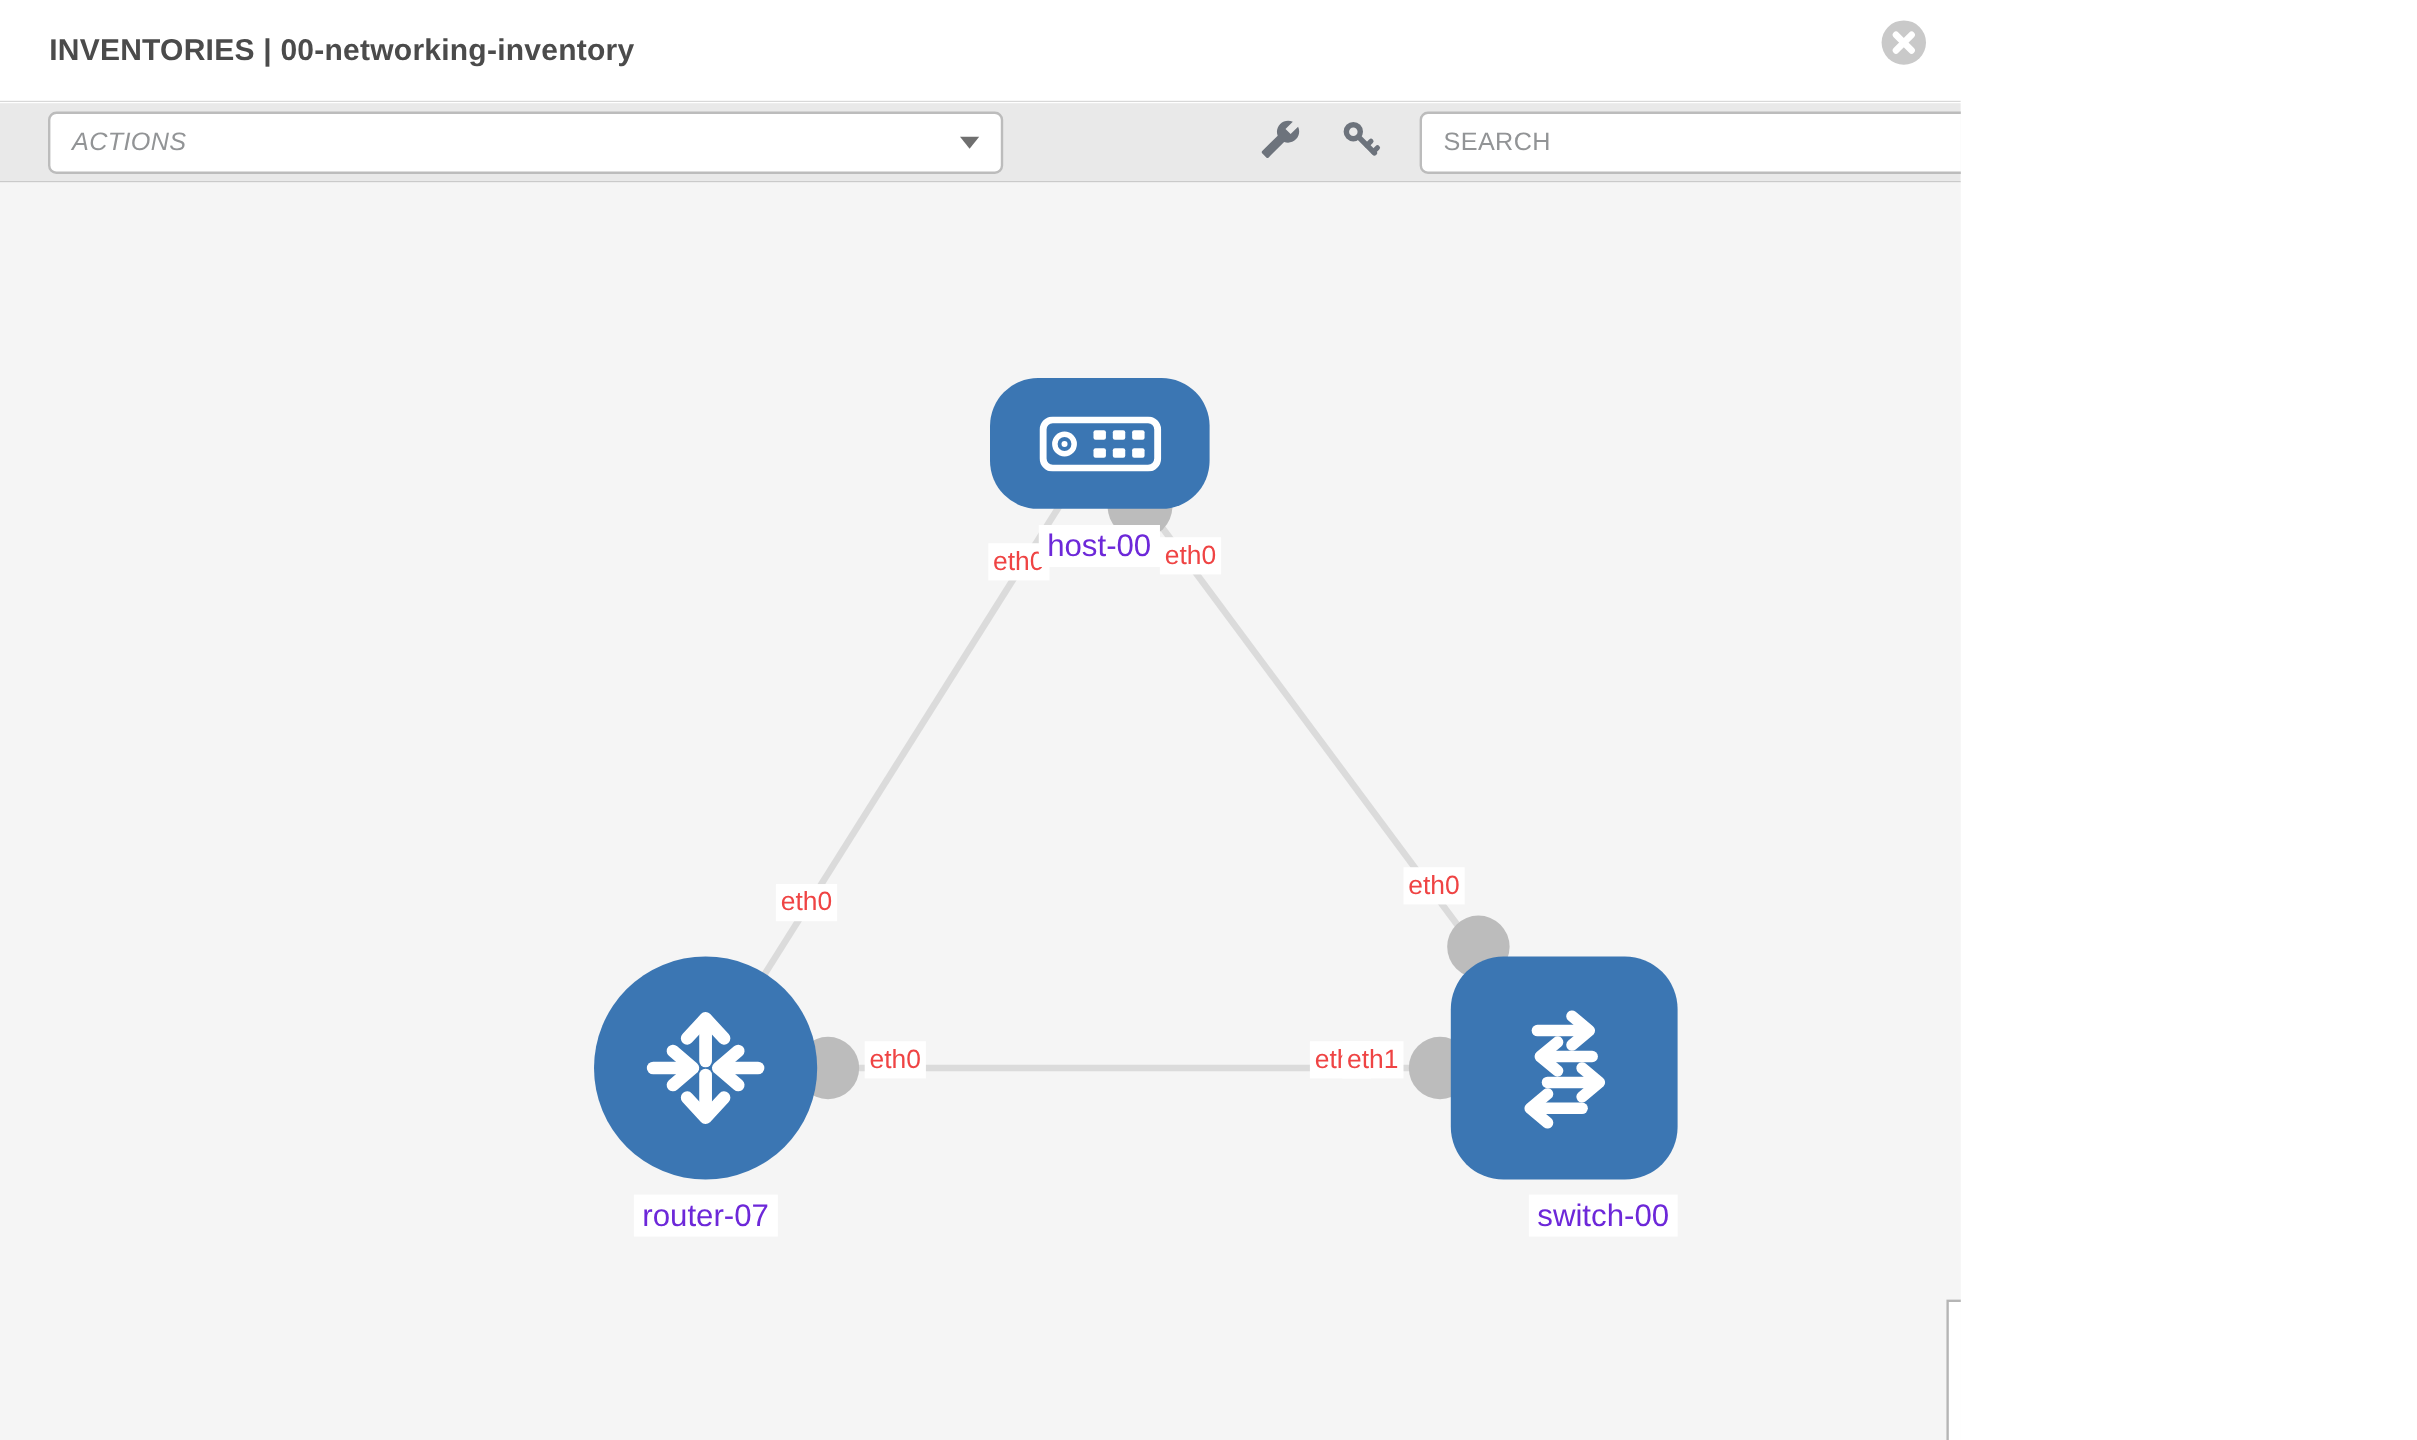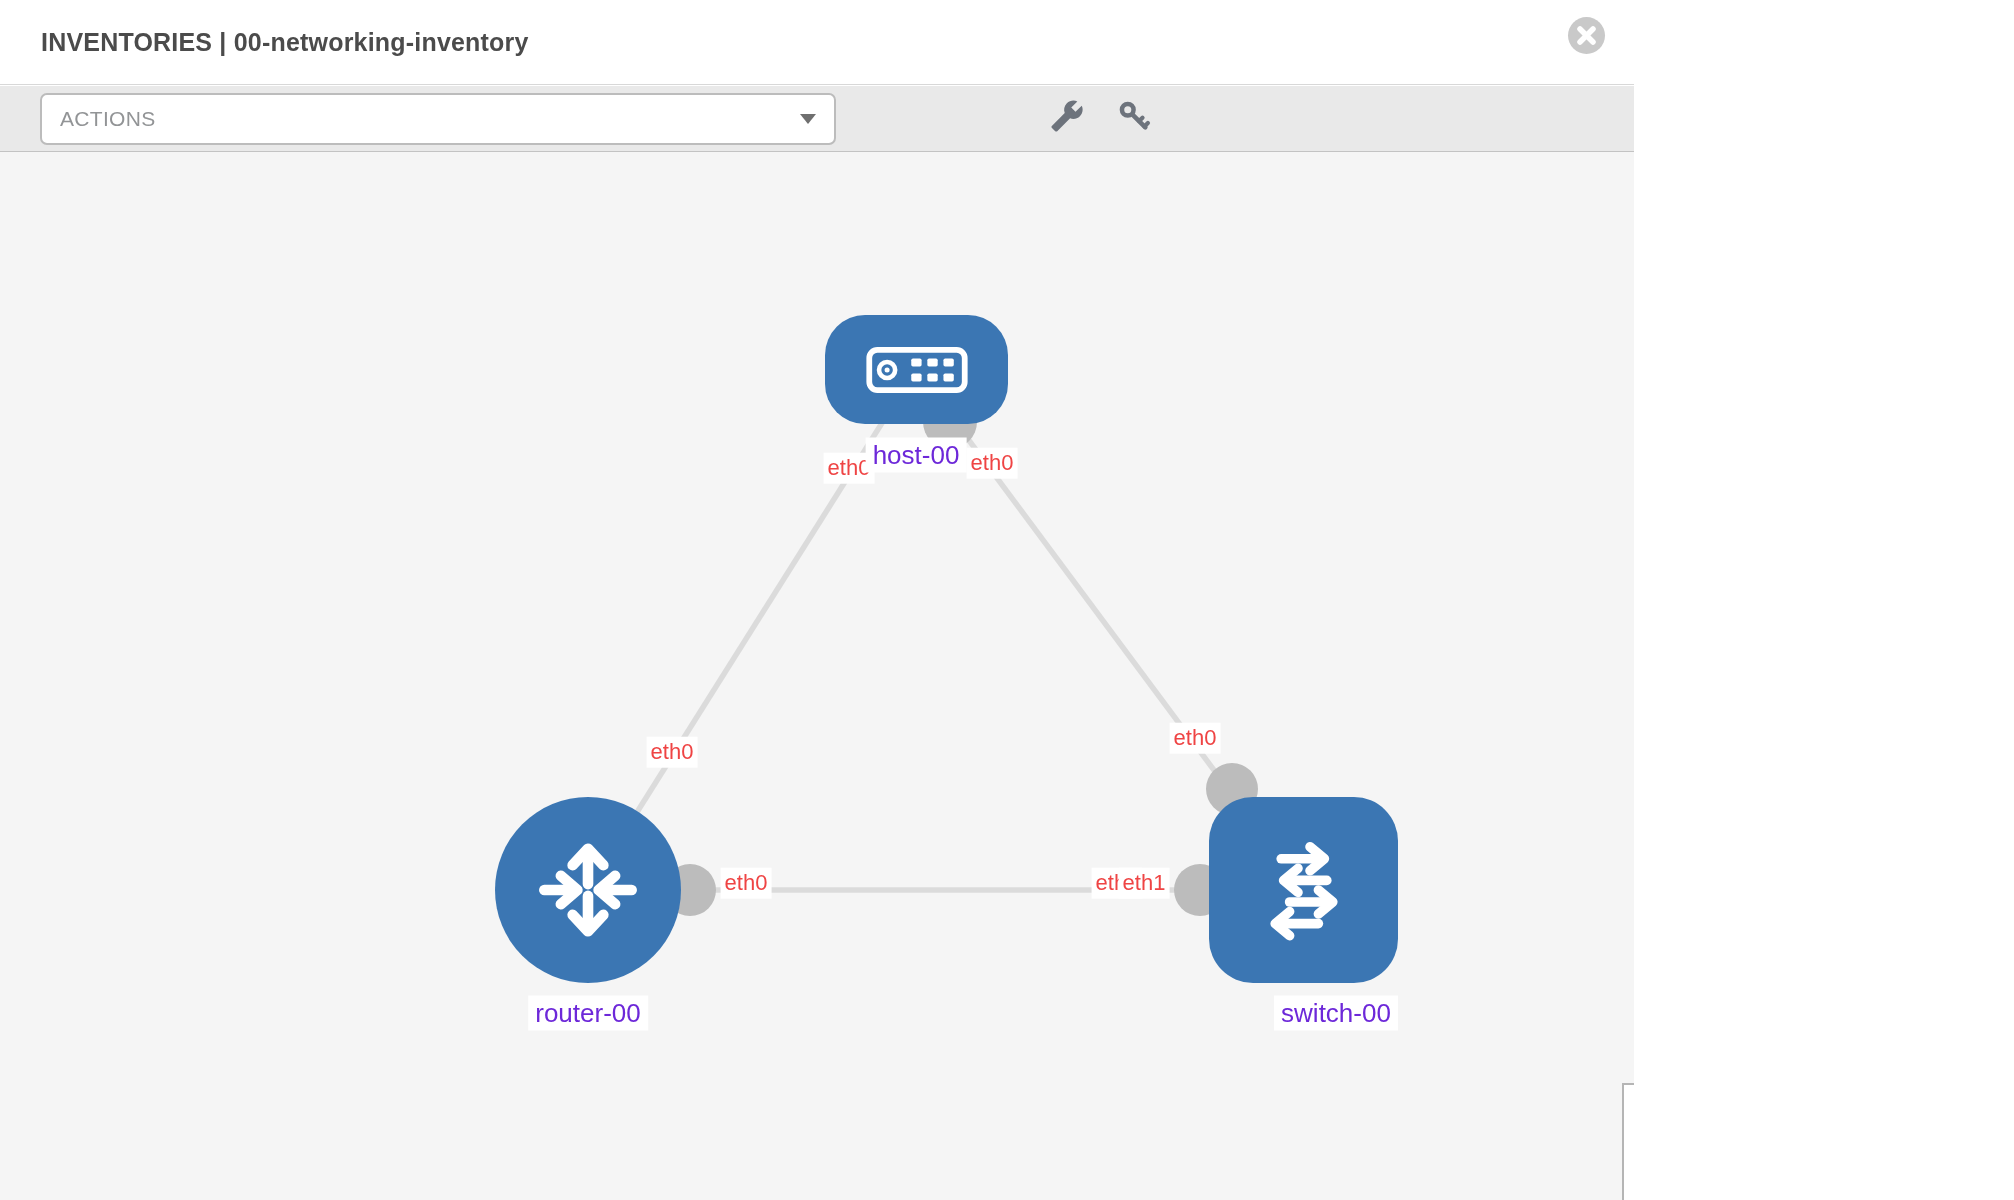--- a/index.html
+++ b/index.html
@@ -8,21 +8,21 @@
   
   .header{position:absolute;left:0;top:0;width:100%;height:85px;background:#fff;border-bottom:1px solid #d8d8d8;box-sizing:border-box;}
   .header-title{position:absolute;left:41px;top:28px;font-size:25px;font-weight:bold;color:#4b4b4b;letter-spacing:.2px;}
   .close-btn{position:absolute;right:29px;top:17px;width:37px;height:37px;border-radius:50%;background:#c9c9c9;display:flex;align-items:center;justify-content:center;cursor:pointer;}
 
   
   .toolbar{position:absolute;left:0;top:86px;width:100%;height:66px;background:#e9e9e9;border-bottom:1px solid #c3c3c3;box-sizing:border-box;}
   .dropdown{position:absolute;top:7px;height:52px;background:#fff;border:2px solid #bcbcbc;border-radius:7px;box-sizing:border-box;display:flex;align-items:center;padding:0 18px;cursor:pointer;}
   .dropdown-label{font-size:21px;color:#929496;flex:1;letter-spacing:.3px;}
   .caret{width:0;height:0;border-left:8px solid transparent;border-right:8px solid transparent;border-top:10px solid #6f6f6f;}
-  .dd-actions{left:40px;width:796px;}
+  .dd-actions{left:40px;width:796px;font-style:italic;}
   .dd-search{left:1183px;width:794px;}
   .tool-icon{position:absolute;top:13px;width:34px;height:34px;cursor:pointer;}
   .tool-wrench{left:1050px;}
   .tool-key{left:1117px;}
 
   
   .canvas{position:absolute;left:0;top:152px;width:2014px;height:1048px;background:#f5f5f5;overflow:hidden;}
   .edges-svg{position:absolute;left:0;top:0;z-index:1;}
   .edge-line{stroke:#dbdbdb;stroke-width:5.5;}
   .connector{fill:#bcbcbc;}
@@ -79,20 +79,24 @@
 
     <div class="tool-icon tool-key">
       <svg width="34" height="34" viewBox="0 0 24 24">
         <circle cx="7.6" cy="7.6" r="4.1" fill="none" stroke="#6d737c" stroke-width="3.2"></circle>
         <line x1="10.8" y1="10.8" x2="20" y2="20" stroke="#6d737c" stroke-width="3.2" stroke-linecap="round"></line>
         <line x1="15.6" y1="15.6" x2="18" y2="13.2" stroke="#6d737c" stroke-width="3" stroke-linecap="round"></line>
         <line x1="19.4" y1="19.4" x2="21.8" y2="17" stroke="#6d737c" stroke-width="3" stroke-linecap="round"></line>
       </svg>
     </div>
 
+    <div class="dropdown dd-search">
+      <span class="dropdown-label">SEARCH</span>
+      <span class="caret"></span>
+    </div>
   </div>
 
   <div class="canvas" id="canvas">
     <svg class="edges-svg" id="edges-svg" width="2014" height="1048" viewBox="0 0 2014 1048">
         <line x1="916" y1="217" x2="588" y2="738" class="edge-line"></line>
         <line x1="916" y1="217" x2="1303" y2="738" class="edge-line"></line>
         <line x1="588" y1="738" x2="1303" y2="738" class="edge-line"></line>
         <circle cx="690" cy="738" r="26" class="connector"></circle>
         <circle cx="1200" cy="738" r="26" class="connector"></circle>
         <circle cx="1232" cy="637" r="26" class="connector"></circle>
@@ -137,21 +141,21 @@
           <polyline points="45,32 33,42 45,52"></polyline>
           <line x1="38" y1="60" x2="69" y2="60"></line>
           <polyline points="62,50 74,60 62,70"></polyline>
           <line x1="62" y1="78" x2="31" y2="78"></line>
           <polyline points="38,68 26,78 38,88"></polyline>
         </g>
       </svg>
     </div>
 
     <div class="node-label nl-host">host-00</div>
-    <div class="node-label nl-router">router-00</div>
+    <div class="node-label nl-router">router-07</div>
     <div class="node-label nl-switch">switch-00</div>
   <div class="iface-label" style="left: 849px; top: 316px;">eth0</div>
       <div class="iface-label" style="left: 992px; top: 311px;">eth0</div>
       <div class="iface-label" style="left: 672px; top: 600px;">eth0</div>
       <div class="iface-label" style="left: 1195px; top: 586px;">eth0</div>
       <div class="iface-label" style="left: 746px; top: 731px;">eth0</div>
       <div class="iface-label" style="left: 1117px; top: 731px; z-index: 6;">eth0</div>
       <div class="iface-label" style="left: 1144px; top: 731px; z-index: 7;">eth1</div>
     </div>
 

